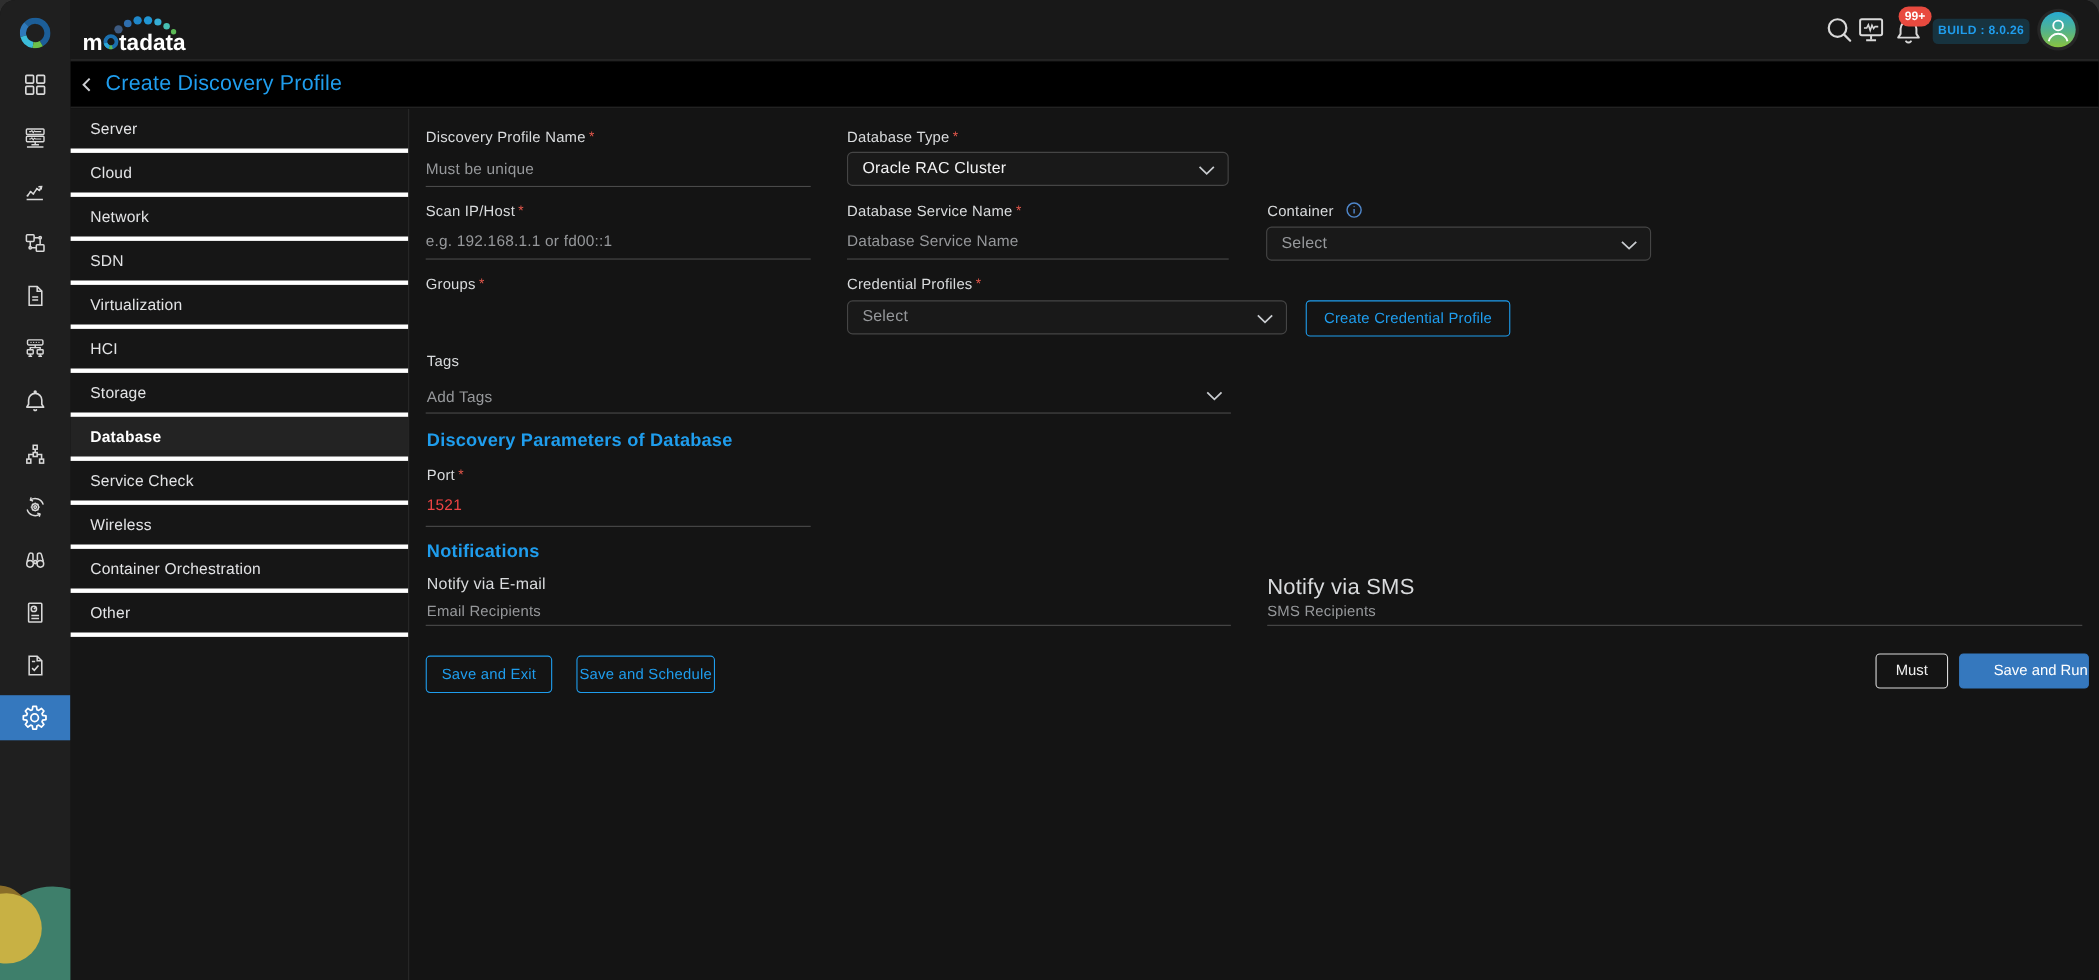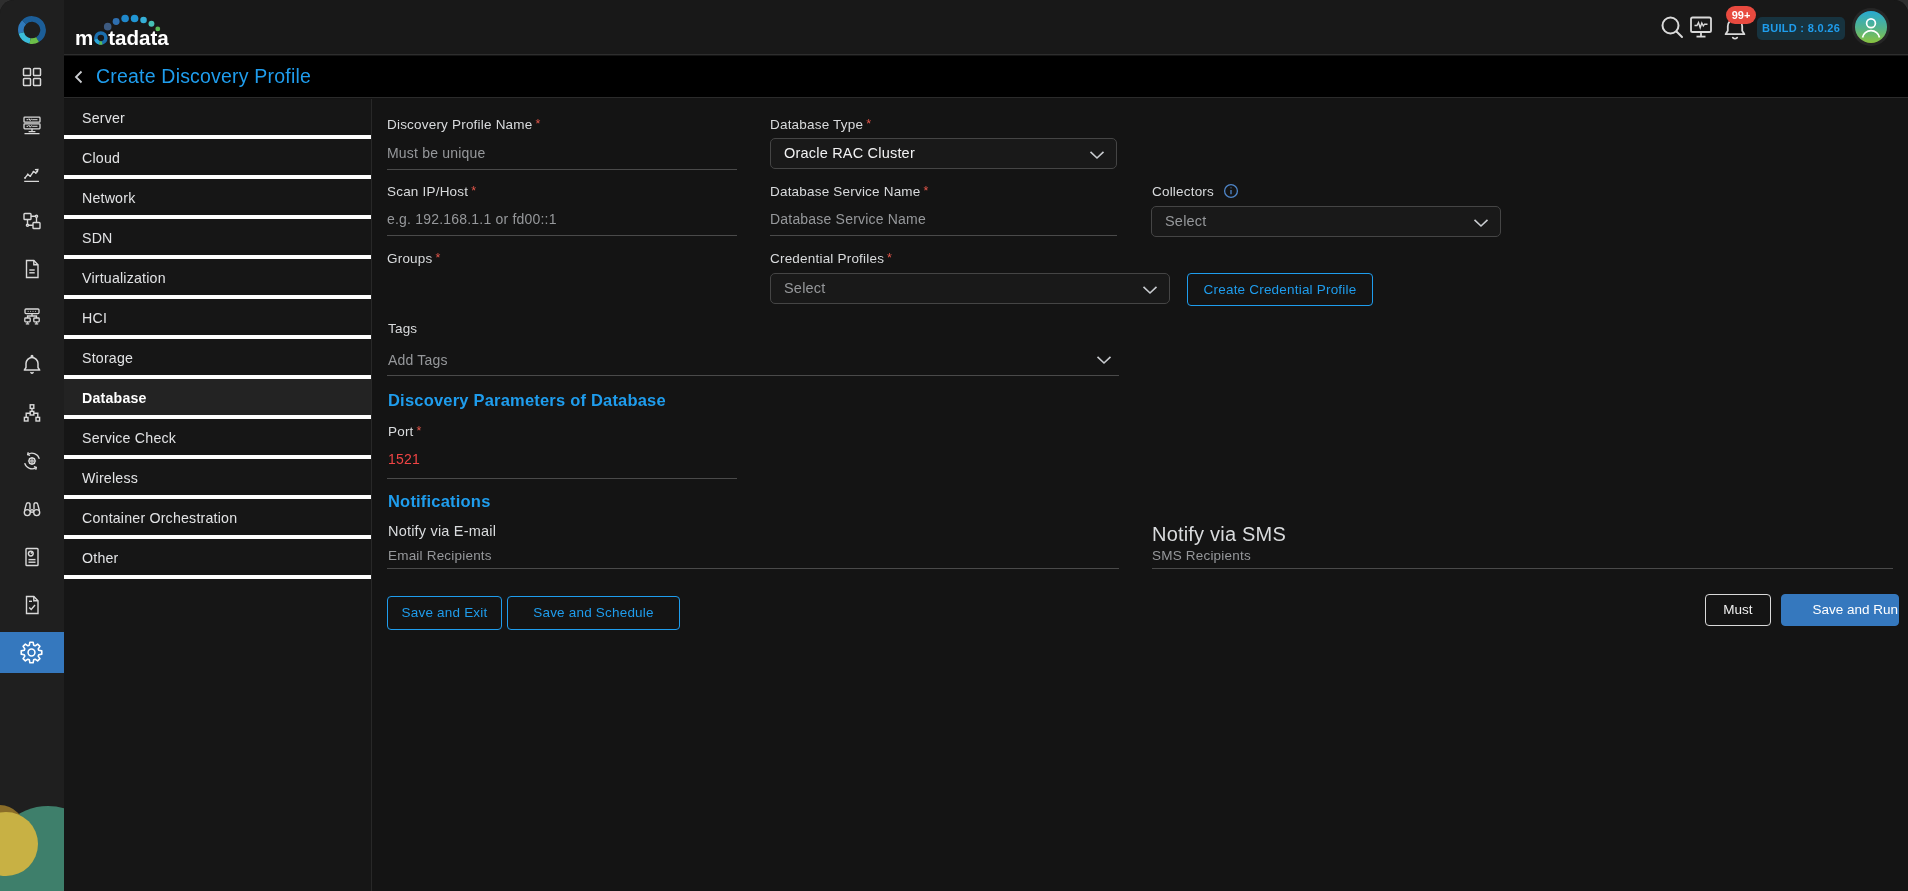--- a/index.html
+++ b/index.html
@@ -125,21 +125,21 @@
           <polyline points="1.5,1.8 8,8 14.5,1.8"></polyline>
         </svg>
     </div>
 
     <div class="lbl" style="left:15px;top:85px;">Scan IP/Host<span class="req">*</span></div>
     <div class="ph" style="left:15px;top:112px;">e.g. 192.168.1.1 or fd00::1</div>
     <div class="uline" style="left:15px;top:136px;width:350px;"></div>
     <div class="lbl" style="left:398px;top:85px;">Database Service Name<span class="req">*</span></div>
     <div class="ph" style="left:398px;top:112px;">Database Service Name</div>
     <div class="uline" style="left:398px;top:136px;width:347px;"></div>
-    <div class="lbl" style="left:780px;top:85px;">Collectors</div>
+    <div class="lbl" style="left:780px;top:85px;">Container</div>
     <svg style="position:absolute;left:851px;top:84px;" width="16" height="16" viewBox="0 0 16 16" fill="none" stroke="#4f86c9" stroke-width="1.3">
         <circle cx="8" cy="8" r="6.4"></circle>
         <line x1="8" y1="7" x2="8" y2="11.2"></line>
         <circle cx="8" cy="4.8" r="0.6" fill="#4f86c9" stroke="none"></circle>
       </svg>
     <div class="sel" style="left:779px;top:107px;width:350px;">
       <div class="txt p">Select</div>
       <svg class="chev" style="position:absolute;right:11px;top:11px;" width="16" height="10" viewBox="0 0 16 10" fill="none" stroke="#c9ccd0" stroke-width="1.6">
           <polyline points="1.5,1.8 8,8 14.5,1.8"></polyline>
         </svg>
@@ -169,21 +169,21 @@
 
     <div class="sechead" style="left:16px;top:393px;">Notifications</div>
     <div class="lbl" style="left:16px;top:424px;font-size:14.5px;">Notify via E-mail</div>
     <div class="ph" style="left:16px;top:449px;font-size:13.5px;">Email Recipients</div>
     <div class="uline" style="left:15px;top:469px;width:732px;"></div>
     <div class="lbl" style="left:780px;top:424px;font-size:20px;">Notify via SMS</div>
     <div class="ph" style="left:780px;top:449px;font-size:13.5px;">SMS Recipients</div>
     <div class="uline" style="left:780px;top:469px;width:741px;"></div>
 
     <div class="btn-o" style="left:15px;top:497px;width:115px;height:34px;line-height:32px;">Save and Exit</div>
-    <div class="btn-o" style="left:135px;top:497px;width:173px;height:34px;line-height:32px;">Save and Schedule</div>
+    <div class="btn-o" style="left:152px;top:497px;width:126px;height:34px;line-height:32px;">Save and Schedule</div>
     <div class="btn-w" style="left:1333px;top:495px;width:66px;height:32px;line-height:30px;">Must</div>
     <div class="btn-b" style="left:1409px;top:495px;width:118px;height:32px;line-height:30px;text-align:right;">Save and Run</div>
   </div>
 
   <div class="rail" id="rail">
     <div class="deco" style="left:-10px;top:806px;width:116px;height:116px;background:#3e7f6b;"></div>
     <div class="deco" style="left:-28px;top:805px;width:54px;height:54px;background:#8a6d28;"></div>
     <div class="deco" style="left:-26px;top:812px;width:64px;height:64px;background:#c8b144;"></div>
     <div class="railActive"></div>
 

